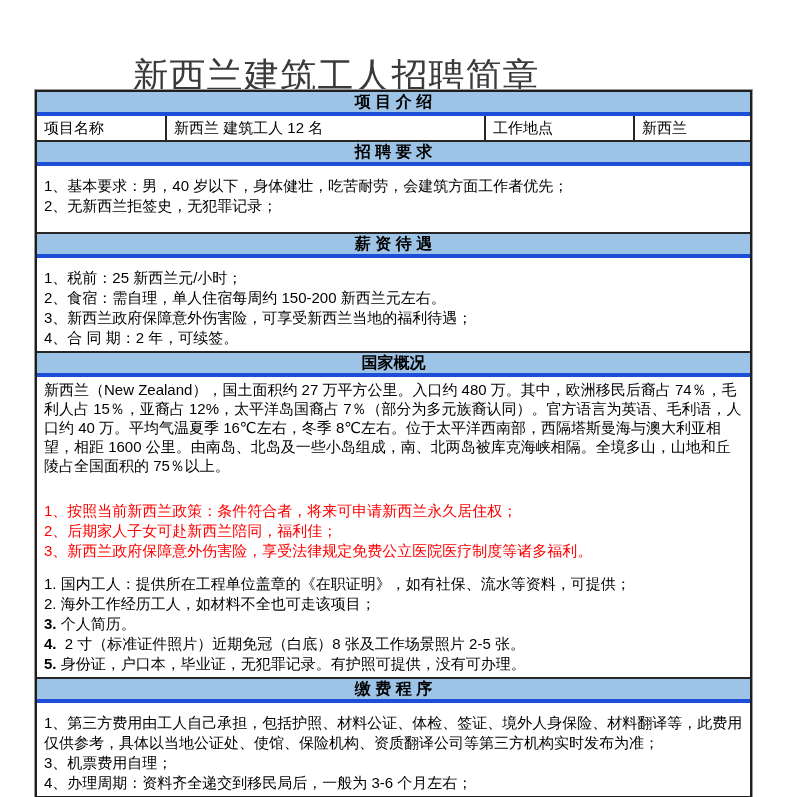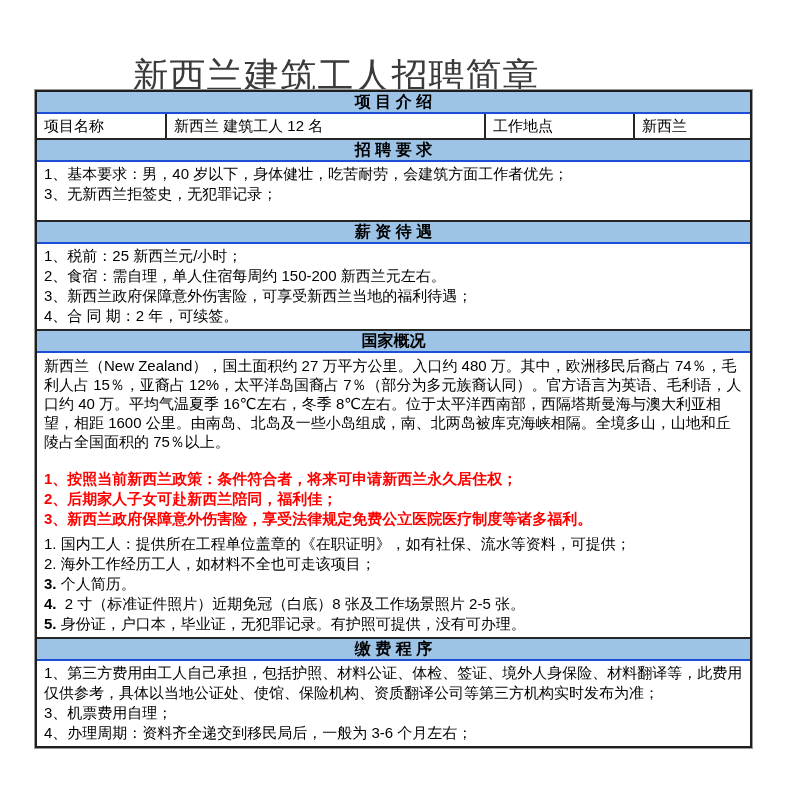--- a/index.html
+++ b/index.html
@@ -3,55 +3,55 @@
 <meta charset="utf-8">
 <style>
   html,body{margin:0;padding:0;background:#ffffff;}
   body{width:788px;height:797px;overflow:hidden;position:relative;
        font-family:"Liberation Sans","DejaVu Sans",sans-serif;color:#000;}
   .page-title{margin:0;position:absolute;left:0;top:52px;width:672px;
        text-align:center;font-family:"DejaVu Serif","Liberation Serif",serif;
        font-weight:400;font-size:36px;letter-spacing:1px;color:#3b3b3b;}
   .doc-table{position:absolute;left:35px;top:90px;width:713px;
        border:2px solid #1f1f1f;outline:1px solid #9a9a9a;background:#fff;}
-  .band{background:#9DC3E6;border-top:2px solid #262626;border-bottom:2px solid #1d4ed8;
+  .band{background:#9DC3E6;border-top:2px solid #262626;border-bottom:4px solid #1d4ed8;
        text-align:center;font-weight:700;font-size:16px;line-height:18px;
        padding:1px 0;color:#000;}
   .band:first-child{border-top:none;}
   .fields-row{display:flex;align-items:stretch;font-size:15px;line-height:20px;gap:45px;}
   .fcell{padding:2px 7px;white-space:nowrap;overflow:hidden;}
   .fcell.sep{border-left:2px solid #262626;}
   .f-label1{width:62px;}
   .f-value1{width:258px;margin-left:7px;}
   .f-label2{width:88px;}
   .f-value2{flex:1;}
-  .content{padding:2px 7px 3px;font-size:15px;}
+  .content{padding:10px 7px 3px;font-size:15px;}
   .content .line{line-height:20px;min-height:20px;white-space:pre-wrap;}
   .content.para{line-height:19px;padding:3px 7px 16px;text-align:left;}
-  .content.red-bold{color:#FF0000;font-weight:700;}
+  .content.red-bold{color:#FF0000;font-weight:400;}
   .sec-recruitment-requirements{padding-bottom:16px;}
   .num-bold{font-weight:700;}
 </style>
 </head>
 <body>
 
 <h1 class="page-title">新西兰建筑工人招聘简章</h1>
 
 <div class="doc-table">
     <div class="band">项 目 介 绍</div>
     <div class="fields-row">
       <div class="fcell f-label1">项目名称</div>
       <div class="fcell f-value1 sep">新西兰 建筑工人 12 名</div>
       <div class="fcell f-label2 sep">工作地点</div>
       <div class="fcell f-value2 sep">新西兰</div>
     </div>
     <div class="band">招 聘 要 求</div>
     <div class="content sec-recruitment-requirements">
       <div class="line">1、基本要求：男，40 岁以下，身体健壮，吃苦耐劳，会建筑方面工作者优先；</div>
-      <div class="line">3、无新西兰拒签史，无犯罪记录；</div>
+      <div class="line">2、无新西兰拒签史，无犯罪记录；</div>
     </div>
     <div class="band">薪 资 待 遇</div>
     <div class="content sec-salary-benefits">
       <div class="line">1、税前：25 新西兰元/小时；</div>
       <div class="line">2、食宿：需自理，单人住宿每周约 150-200 新西兰元左右。</div>
       <div class="line">3、新西兰政府保障意外伤害险，可享受新西兰当地的福利待遇；</div>
       <div class="line">4、合 同 期：2 年，可续签。</div>
     </div>
     <div class="band">国家概况</div>
     <div class="content para sec-country-overview">新西兰（New Zealand），国土面积约 27 万平方公里。入口约 480 万。其中，欧洲移民后裔占 74％，毛利人占 15％，亚裔占 12%，太平洋岛国裔占 7％（部分为多元族裔认同）。官方语言为英语、毛利语，人口约 40 万。平均气温夏季 16℃左右，冬季 8℃左右。位于太平洋西南部，西隔塔斯曼海与澳大利亚相望，相距 1600 公里。由南岛、北岛及一些小岛组成，南、北两岛被库克海峡相隔。全境多山，山地和丘陵占全国面积的 75％以上。</div>

